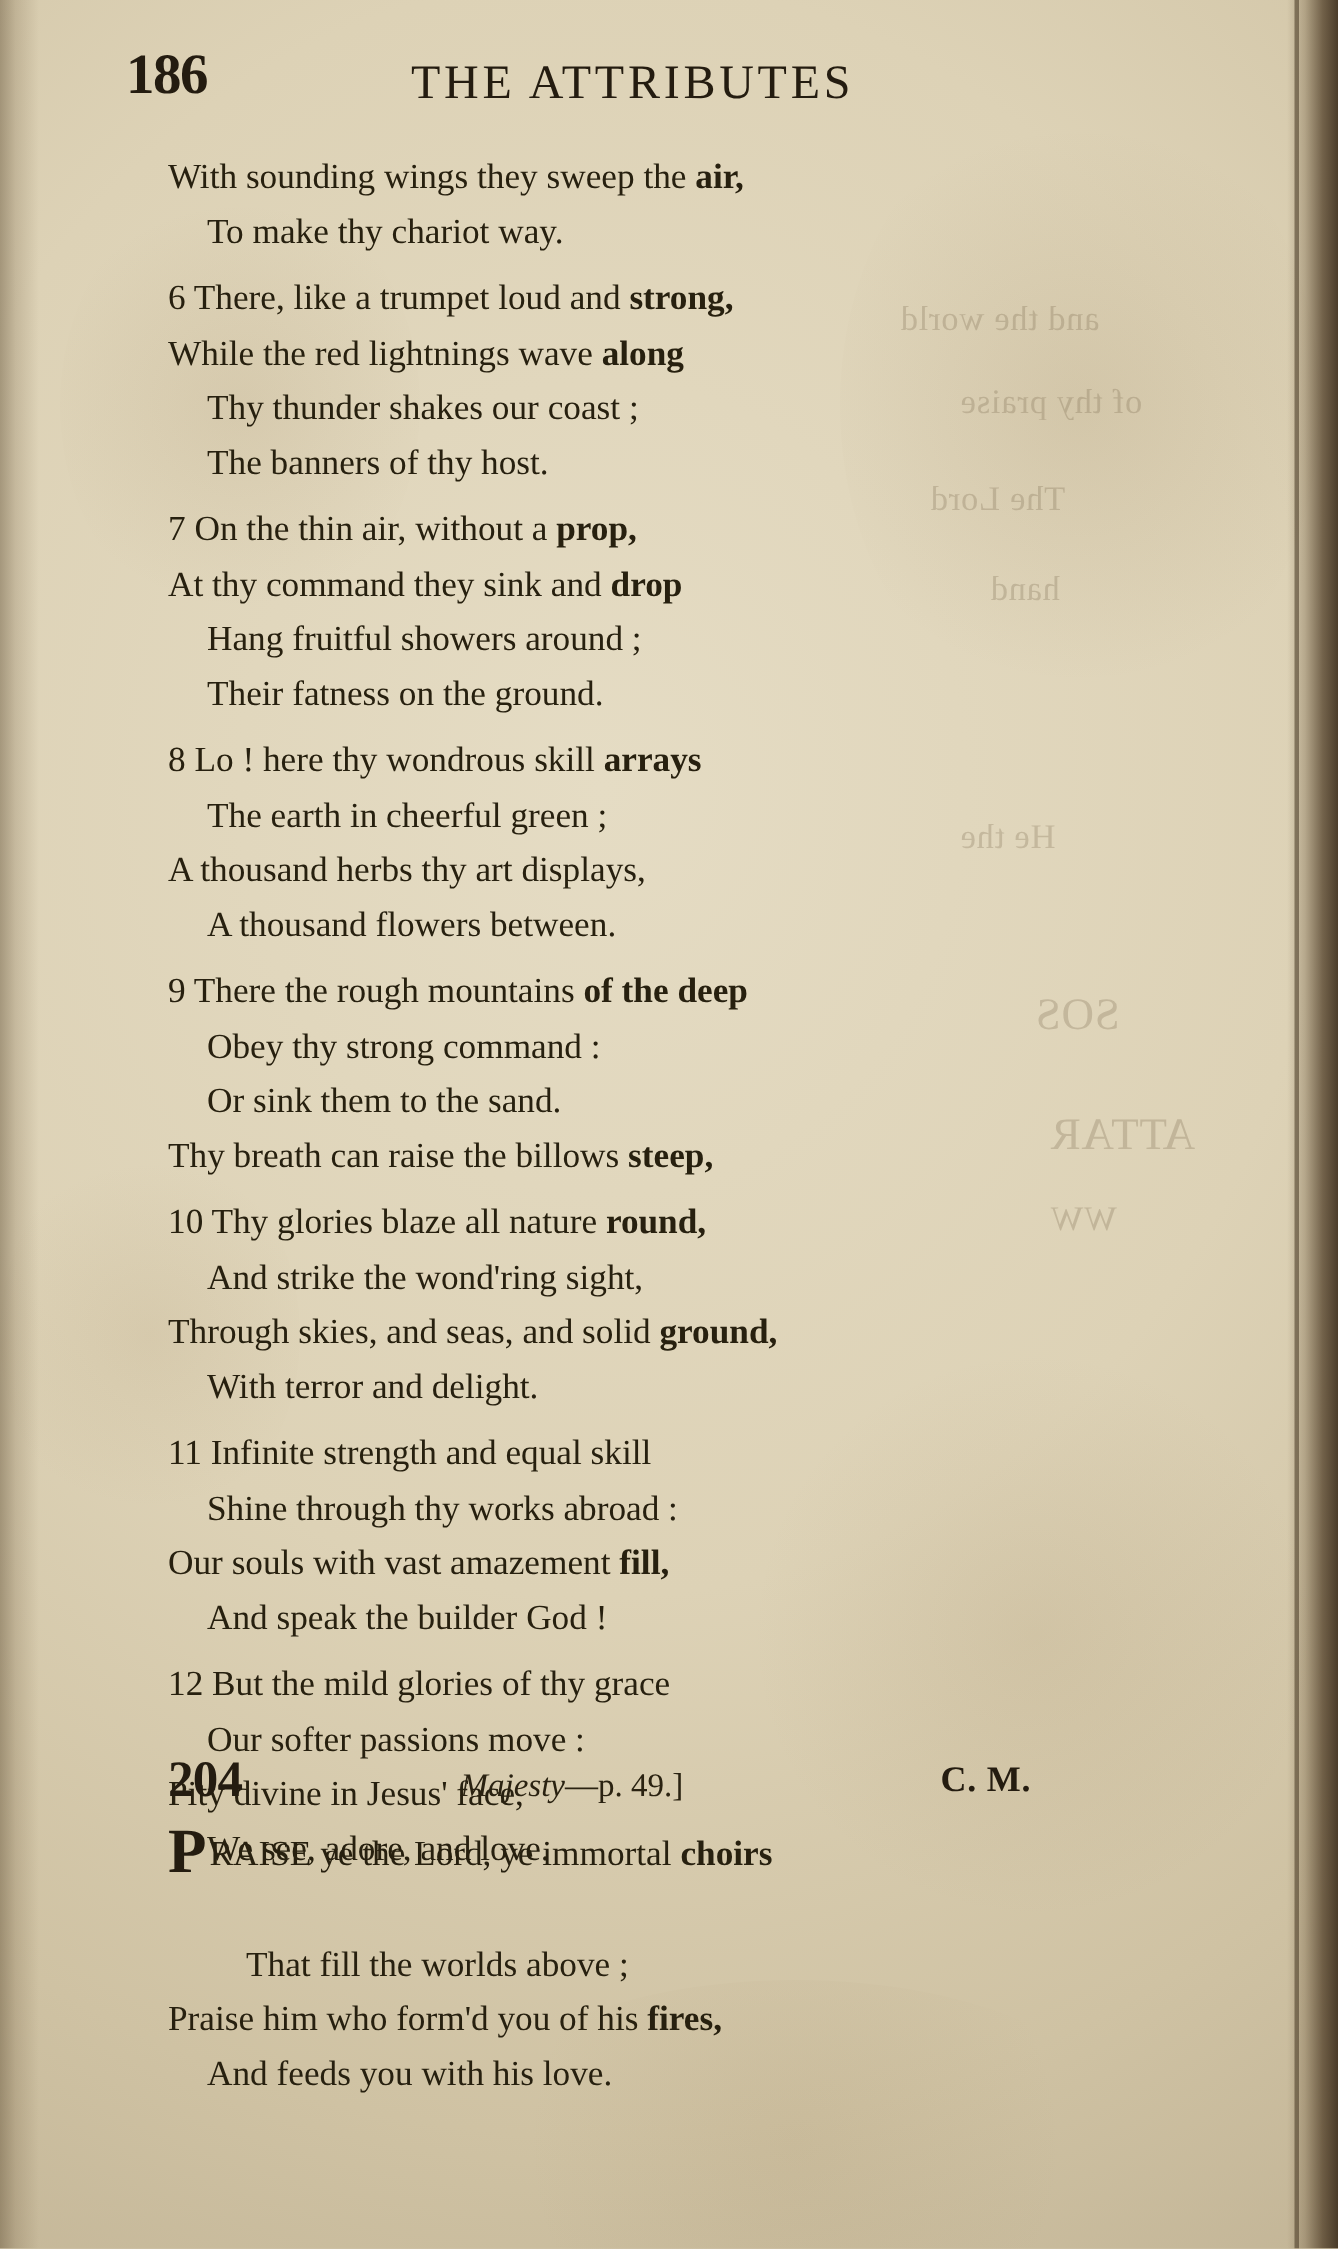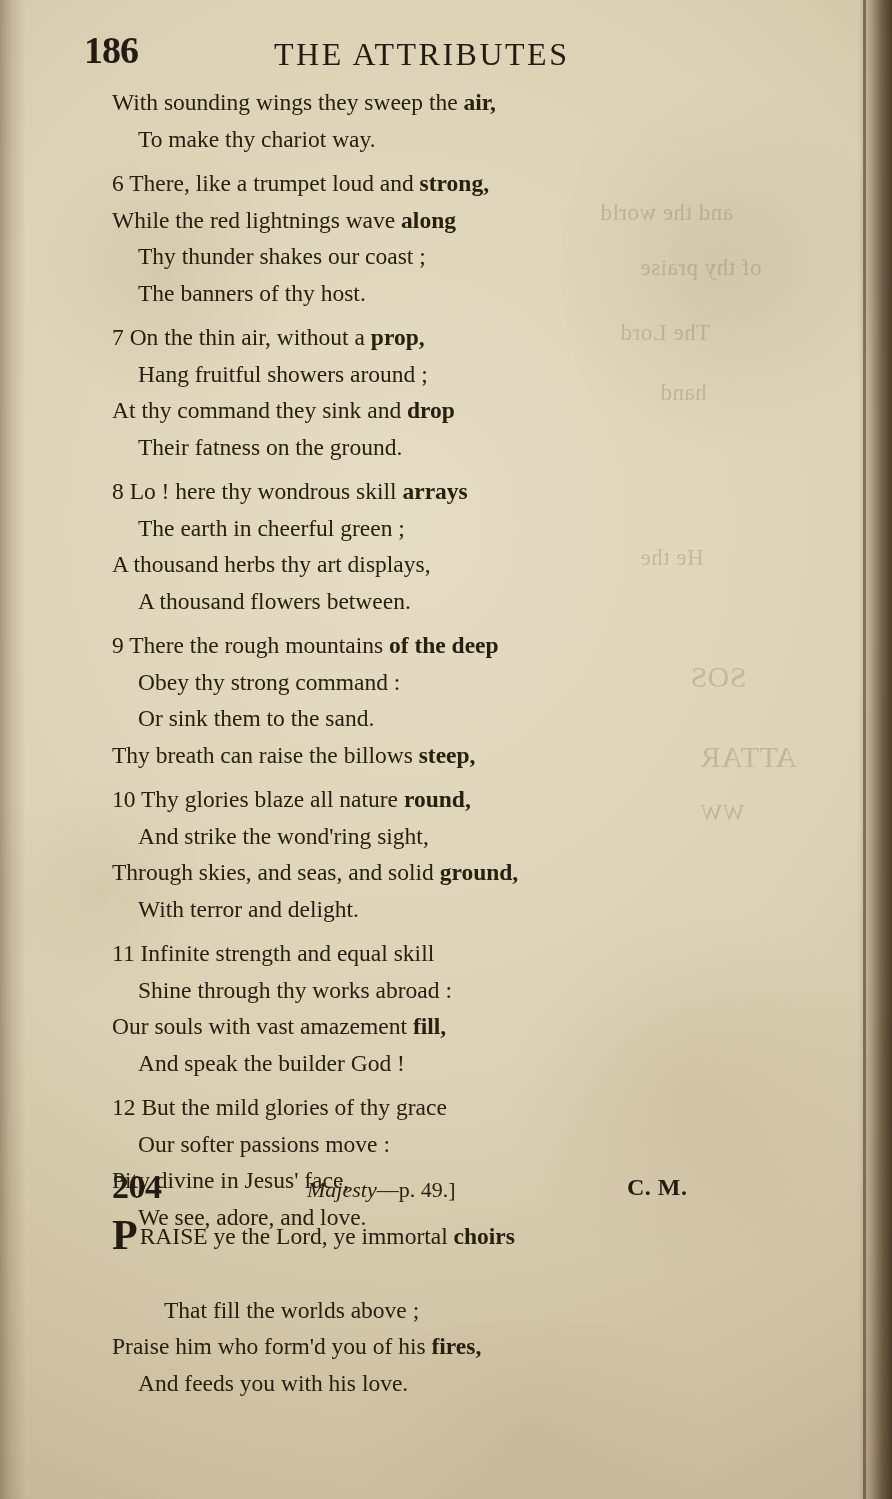--- a/index.html
+++ b/index.html
@@ -102,21 +102,21 @@
     font-size: 32px;
     font-weight: normal;
     letter-spacing: 2.5px;
     color: #241c10;
     font-family: "Liberation Serif", serif;
   }
 
   .body-text {
     position: absolute;
     left: 112px;
-    top: 84px;
+    top: 100px;
     width: 700px;
   }
   .stanza {
     margin-bottom: 8px;
   }
   .line {
     font-size: 23.5px;
     line-height: 36.5px;
     color: #27200f;
     white-space: pre;
@@ -218,22 +218,22 @@
           <div class="line indent"><span>To make thy chariot way.</span></div>
         </div>
         <div class="stanza">
           <div class="line"><span>6 There, like a trumpet loud and </span><span class="bold">strong,</span></div>
           <div class="line"><span>While the red lightnings wave </span><span class="bold">along</span></div>
           <div class="line indent"><span>Thy thunder shakes our coast ;</span></div>
           <div class="line indent"><span>The banners of thy host.</span></div>
         </div>
         <div class="stanza">
           <div class="line"><span>7 On the thin air, without a </span><span class="bold">prop,</span></div>
+          <div class="line"><span>At thy command they sink and </span><span class="bold">drop</span></div>
           <div class="line indent"><span>Hang fruitful showers around ;</span></div>
-          <div class="line"><span>At thy command they sink and </span><span class="bold">drop</span></div>
           <div class="line indent"><span>Their fatness on the ground.</span></div>
         </div>
         <div class="stanza">
           <div class="line"><span>8 Lo ! here thy wondrous skill </span><span class="bold">arrays</span></div>
           <div class="line indent"><span>The earth in cheerful green ;</span></div>
           <div class="line"><span>A thousand herbs thy art displays,</span></div>
           <div class="line indent"><span>A thousand flowers between.</span></div>
         </div>
         <div class="stanza">
           <div class="line"><span>9 There the rough mountains </span><span class="bold">of the deep</span></div>

